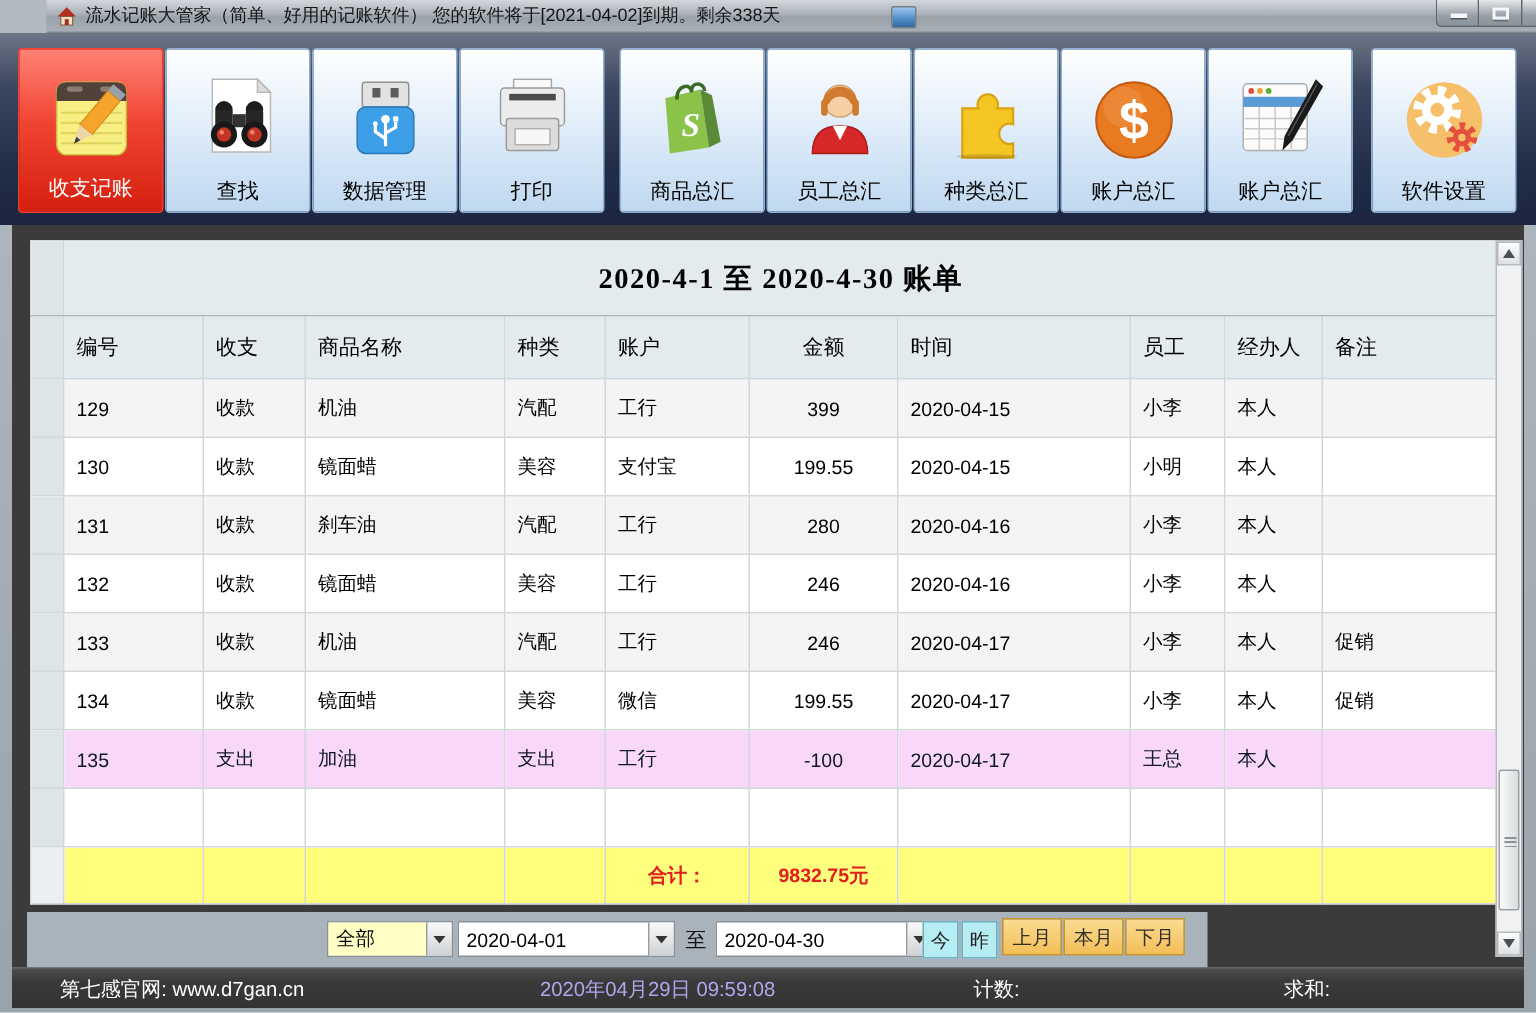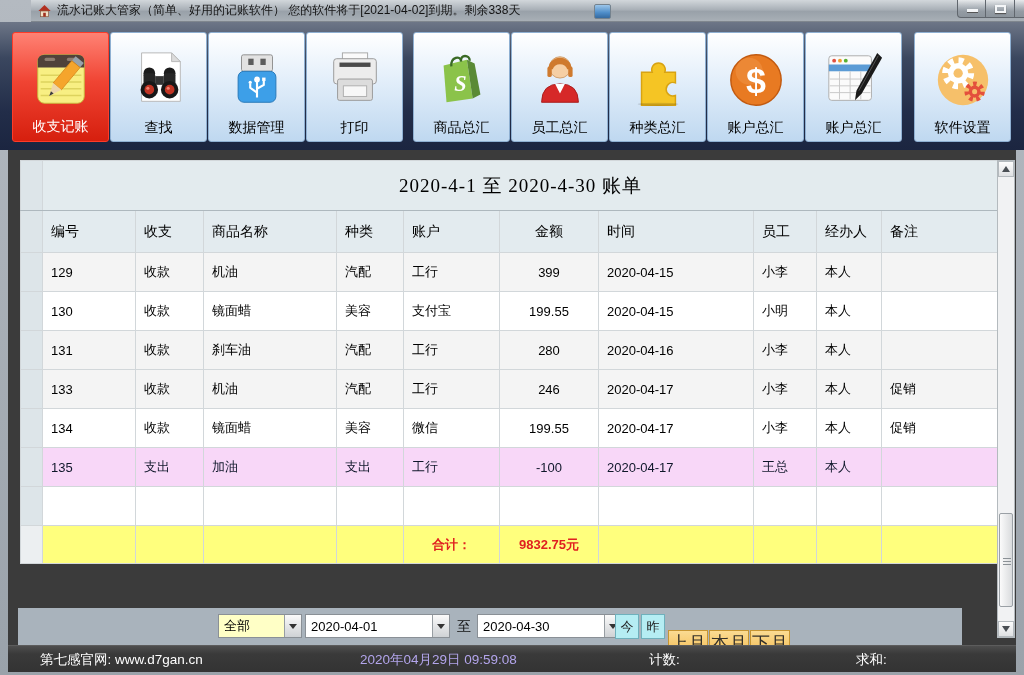--- a/index.html
+++ b/index.html
@@ -44,21 +44,21 @@
   
   .frame { position:absolute; top:150px; left:8px; width:1008px; height:495px; background:#3b3b3b; }
 
   table.acct { position:absolute; left:12px; top:10px; width:978px; border-collapse:collapse;
     table-layout:fixed; font-size:13px; color:#000; background:#fff; }
   table.acct td { border:1px solid #d2d7da; height:39px; padding:0 8px; overflow:hidden;
     white-space:nowrap; background:#fff; }
   td.sel { background:#dde5e9; border-color:#c2ccd2; }
   tr.trow td { height:50px; background:#e3ebee; border-bottom:1px solid #aeb8be; }
   .tbl-title { text-align:center; font-family:"Liberation Serif","DejaVu Serif",serif;
-    font-weight:normal; font-size:19px; letter-spacing:1px; }
+    font-weight:bold; font-size:19px; letter-spacing:1px; }
   tr.head td { height:42px; background:#e3ebef; font-size:14px; }
   tr.alt td { background:#f4f4f4; }
   tr.alt td.sel, tr td.sel { background:#dde5e9; }
   tr.expense td { background:#f8d7f8; color:#0f172a; }
   tr.expense td.sel { background:#dde5e9; }
   tr.total td { background:#ffff7d; height:38px; }
   tr.total td.sel { background:#eceff1; }
   .amt { text-align:center; }
   .red { color:#e02020; font-weight:bold; }
 
@@ -69,36 +69,36 @@
     border:1px solid #b4babe; display:flex; align-items:center; justify-content:center; cursor:pointer; }
   .varrow.up { top:0; } .varrow.down { bottom:0; }
   .tri-up { width:0; height:0; border:4px solid transparent; border-bottom:6px solid #4a4f54; margin-top:-4px; }
   .tri-down { width:0; height:0; border:4px solid transparent; border-top:6px solid #4a4f54; margin-bottom:-4px; }
   .vthumb { position:absolute; left:1px; top:352px; width:14px; height:94px; cursor:pointer;
     background:linear-gradient(90deg,#fbfbfb,#d9dbdd); border:1px solid #9aa0a5; border-radius:2px; }
   .grip { position:absolute; left:3px; top:44px; width:8px; height:7px;
     background:repeating-linear-gradient(180deg,#8b9196 0 1px,transparent 1px 3px); }
 
   
-  .controls { position:absolute; left:10px; top:458px; width:944px; height:37px; background:#a9b3bc; }
+  .controls { position:absolute; left:10px; top:458px; width:787px; height:37px; background:#a9b3bc; }
   .field { position:absolute; top:6px; height:24px; background:#fff; border:1px solid #8a9096;
     display:flex; align-items:stretch; font-size:13px; }
   .field .val { flex:1; display:flex; align-items:center; padding-left:5px; overflow:hidden; white-space:nowrap; }
   .field .drop { width:17px; background:linear-gradient(180deg,#fafafa,#cfd2d5); border-left:1px solid #979da2;
     display:flex; align-items:center; justify-content:center; cursor:pointer; }
   .drop i { width:0; height:0; border:4px solid transparent; border-top:5px solid #333; margin-top:4px; }
   .combo { left:200px; width:84px; } .combo .val { background:#ffffc6; }
   .date1 { left:287px; width:145px; } .date2 { left:459px; width:145px; }
   .zhi { position:absolute; left:439px; top:10px; font-size:14px; color:#111; }
   .daybtn { position:absolute; top:6px; width:24px; height:25px; background:#b5edf3; border:1px solid #6fb0bc;
     font-size:13px; color:#222; display:flex; align-items:center; justify-content:center; cursor:pointer; }
   .b-today { left:597px; } .b-yest { left:623px; }
-  .monbtn { position:absolute; top:22px; width:40px; height:25px; cursor:pointer;
+  .monbtn { position:absolute; top:4px; width:40px; height:25px; cursor:pointer;
     background:linear-gradient(180deg,#fbdb92 0%,#f3be57 100%); border:1px solid #c69532;
-    font-size:18px; color:#33302a; display:flex; align-items:center; justify-content:center; }
+    font-size:13px; color:#33302a; display:flex; align-items:center; justify-content:center; }
   .b-prev { left:650px; } .b-this { left:691px; } .b-next { left:732px; }
 
   
   .statusbar { position:absolute; left:8px; top:645px; width:1008px; height:27px;
     background:linear-gradient(180deg,#4e4e4e 0%,#3a3a3a 30%,#333 100%);
     border-top:1px solid #5c5c5c; color:#fff; font-size:13.5px; }
   .statusbar span { position:absolute; top:5px; white-space:nowrap; }
   .st-web { left:32px; }
   .st-dt { left:352px; color:#b3a5ec; }
   .st-cnt { left:641px; }
@@ -343,20 +343,33 @@
           <td>收款</td>
           <td>刹车油</td>
           <td>汽配</td>
           <td>工行</td>
           <td class="amt">280</td>
           <td>2020-04-16</td>
           <td>小李</td>
           <td>本人</td>
           <td></td>
         </tr>
+        <tr>
+          <td class="sel"></td>
+          <td>132</td>
+          <td>收款</td>
+          <td>镜面蜡</td>
+          <td>美容</td>
+          <td>工行</td>
+          <td class="amt">246</td>
+          <td>2020-04-16</td>
+          <td>小李</td>
+          <td>本人</td>
+          <td></td>
+        </tr>
         <tr class="alt">
           <td class="sel"></td>
           <td>133</td>
           <td>收款</td>
           <td>机油</td>
           <td>汽配</td>
           <td>工行</td>
           <td class="amt">246</td>
           <td>2020-04-17</td>
           <td>小李</td>

